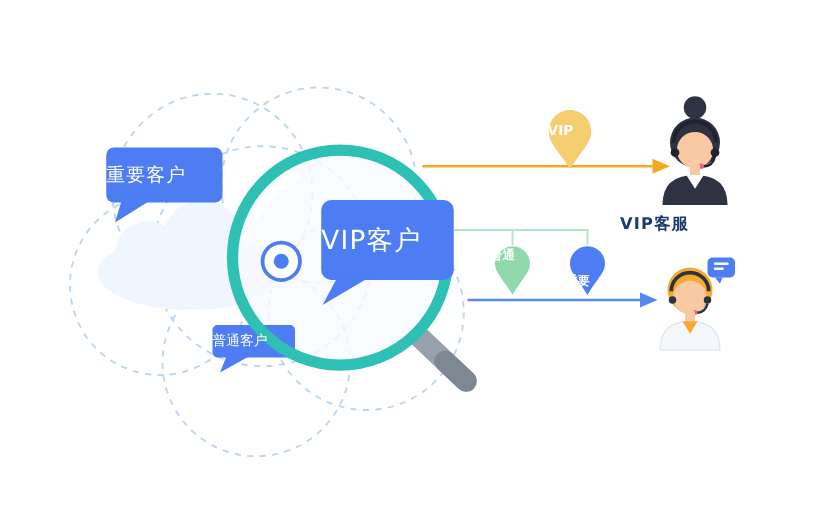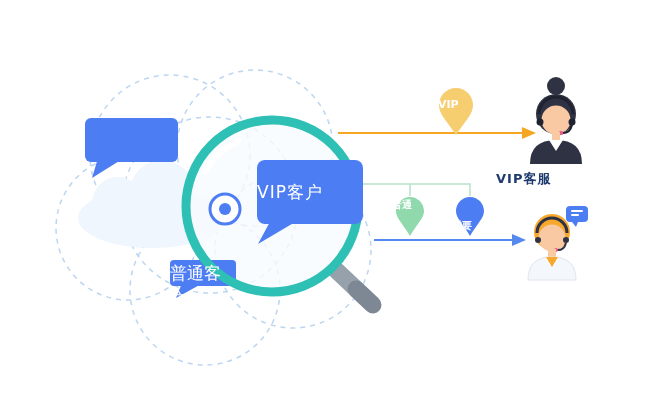--- a/index.html
+++ b/index.html
@@ -4,22 +4,22 @@
 <style>
   html,body { margin:0; padding:0; background:#ffffff; }
   .stage {
     position:relative; width:660px; height:420px; background:#ffffff;
     overflow:hidden; font-family:"DejaVu Sans","Liberation Sans",sans-serif;
   }
   .stage svg.scene { position:absolute; left:0; top:0; }
   .txt { position:absolute; text-align:left; pointer-events:none; }
   .bubble-text { color:#ffffff; letter-spacing:1px; }
   .t-important { left:85px; top:118px; width:93px; height:44px; line-height:44px; font-size:15px; }
-  .t-vip { left:257px; top:160px; width:106px; height:64px; line-height:64px; font-size:17px; }
-  .t-normal { left:170px; top:260px; width:66px; height:26px; line-height:26px; font-size:17px; letter-spacing:0; }
+  .t-vip { left:257px; top:160px; width:106px; height:64px; line-height:64px; font-size:21px; }
+  .t-normal { left:170px; top:260px; width:66px; height:26px; line-height:26px; font-size:11px; letter-spacing:0; }
   .pin-text { color:#ffffff; font-weight:bold; }
   .t-pin-vip { left:438px; top:96px; width:36px; height:18px; line-height:18px; font-size:11px; }
   .t-pin-normal { left:392px; top:197px; width:36px; height:16px; line-height:16px; font-size:10px; }
   .t-pin-important { left:452px; top:218px; width:36px; height:16px; line-height:16px; font-size:10px; }
   .agent-label { color:#1e3a6e; font-weight:bold; font-size:13px; letter-spacing:1px; }
   .t-agent-vip { left:496px; top:170px; width:120px; }
   .t-agent-normal { left:492px; top:281px; width:120px; }
 </style>
 </head>
 <body>
@@ -123,20 +123,21 @@
       <path d="M -6,17 L 0,27 L 6,17 Z" fill="#f7a92e"></path>
       <g transform="translate(25,-26)">
         <rect x="-11" y="-8" width="22" height="16" rx="4" fill="#4d7df2"></rect>
         <rect x="-6" y="-4" width="12" height="2" rx="1" fill="#ffffff"></rect>
         <rect x="-6" y="0" width="8" height="2" rx="1" fill="#ffffff"></rect>
         <path d="M -5,8 L -1,13 L 1,8 Z" fill="#4d7df2"></path>
       </g>
     </g>
   </svg>
 
+  <div class="txt bubble-text t-important">重要客户</div>
 
   <div class="txt bubble-text t-vip">VIP客户</div>
 
   <div class="txt bubble-text t-normal">普通客户</div>
 
   <div class="txt pin-text t-pin-vip">VIP</div>
 
   <div class="txt pin-text t-pin-normal">普通</div>
 
   <div class="txt pin-text t-pin-important">重要</div>

